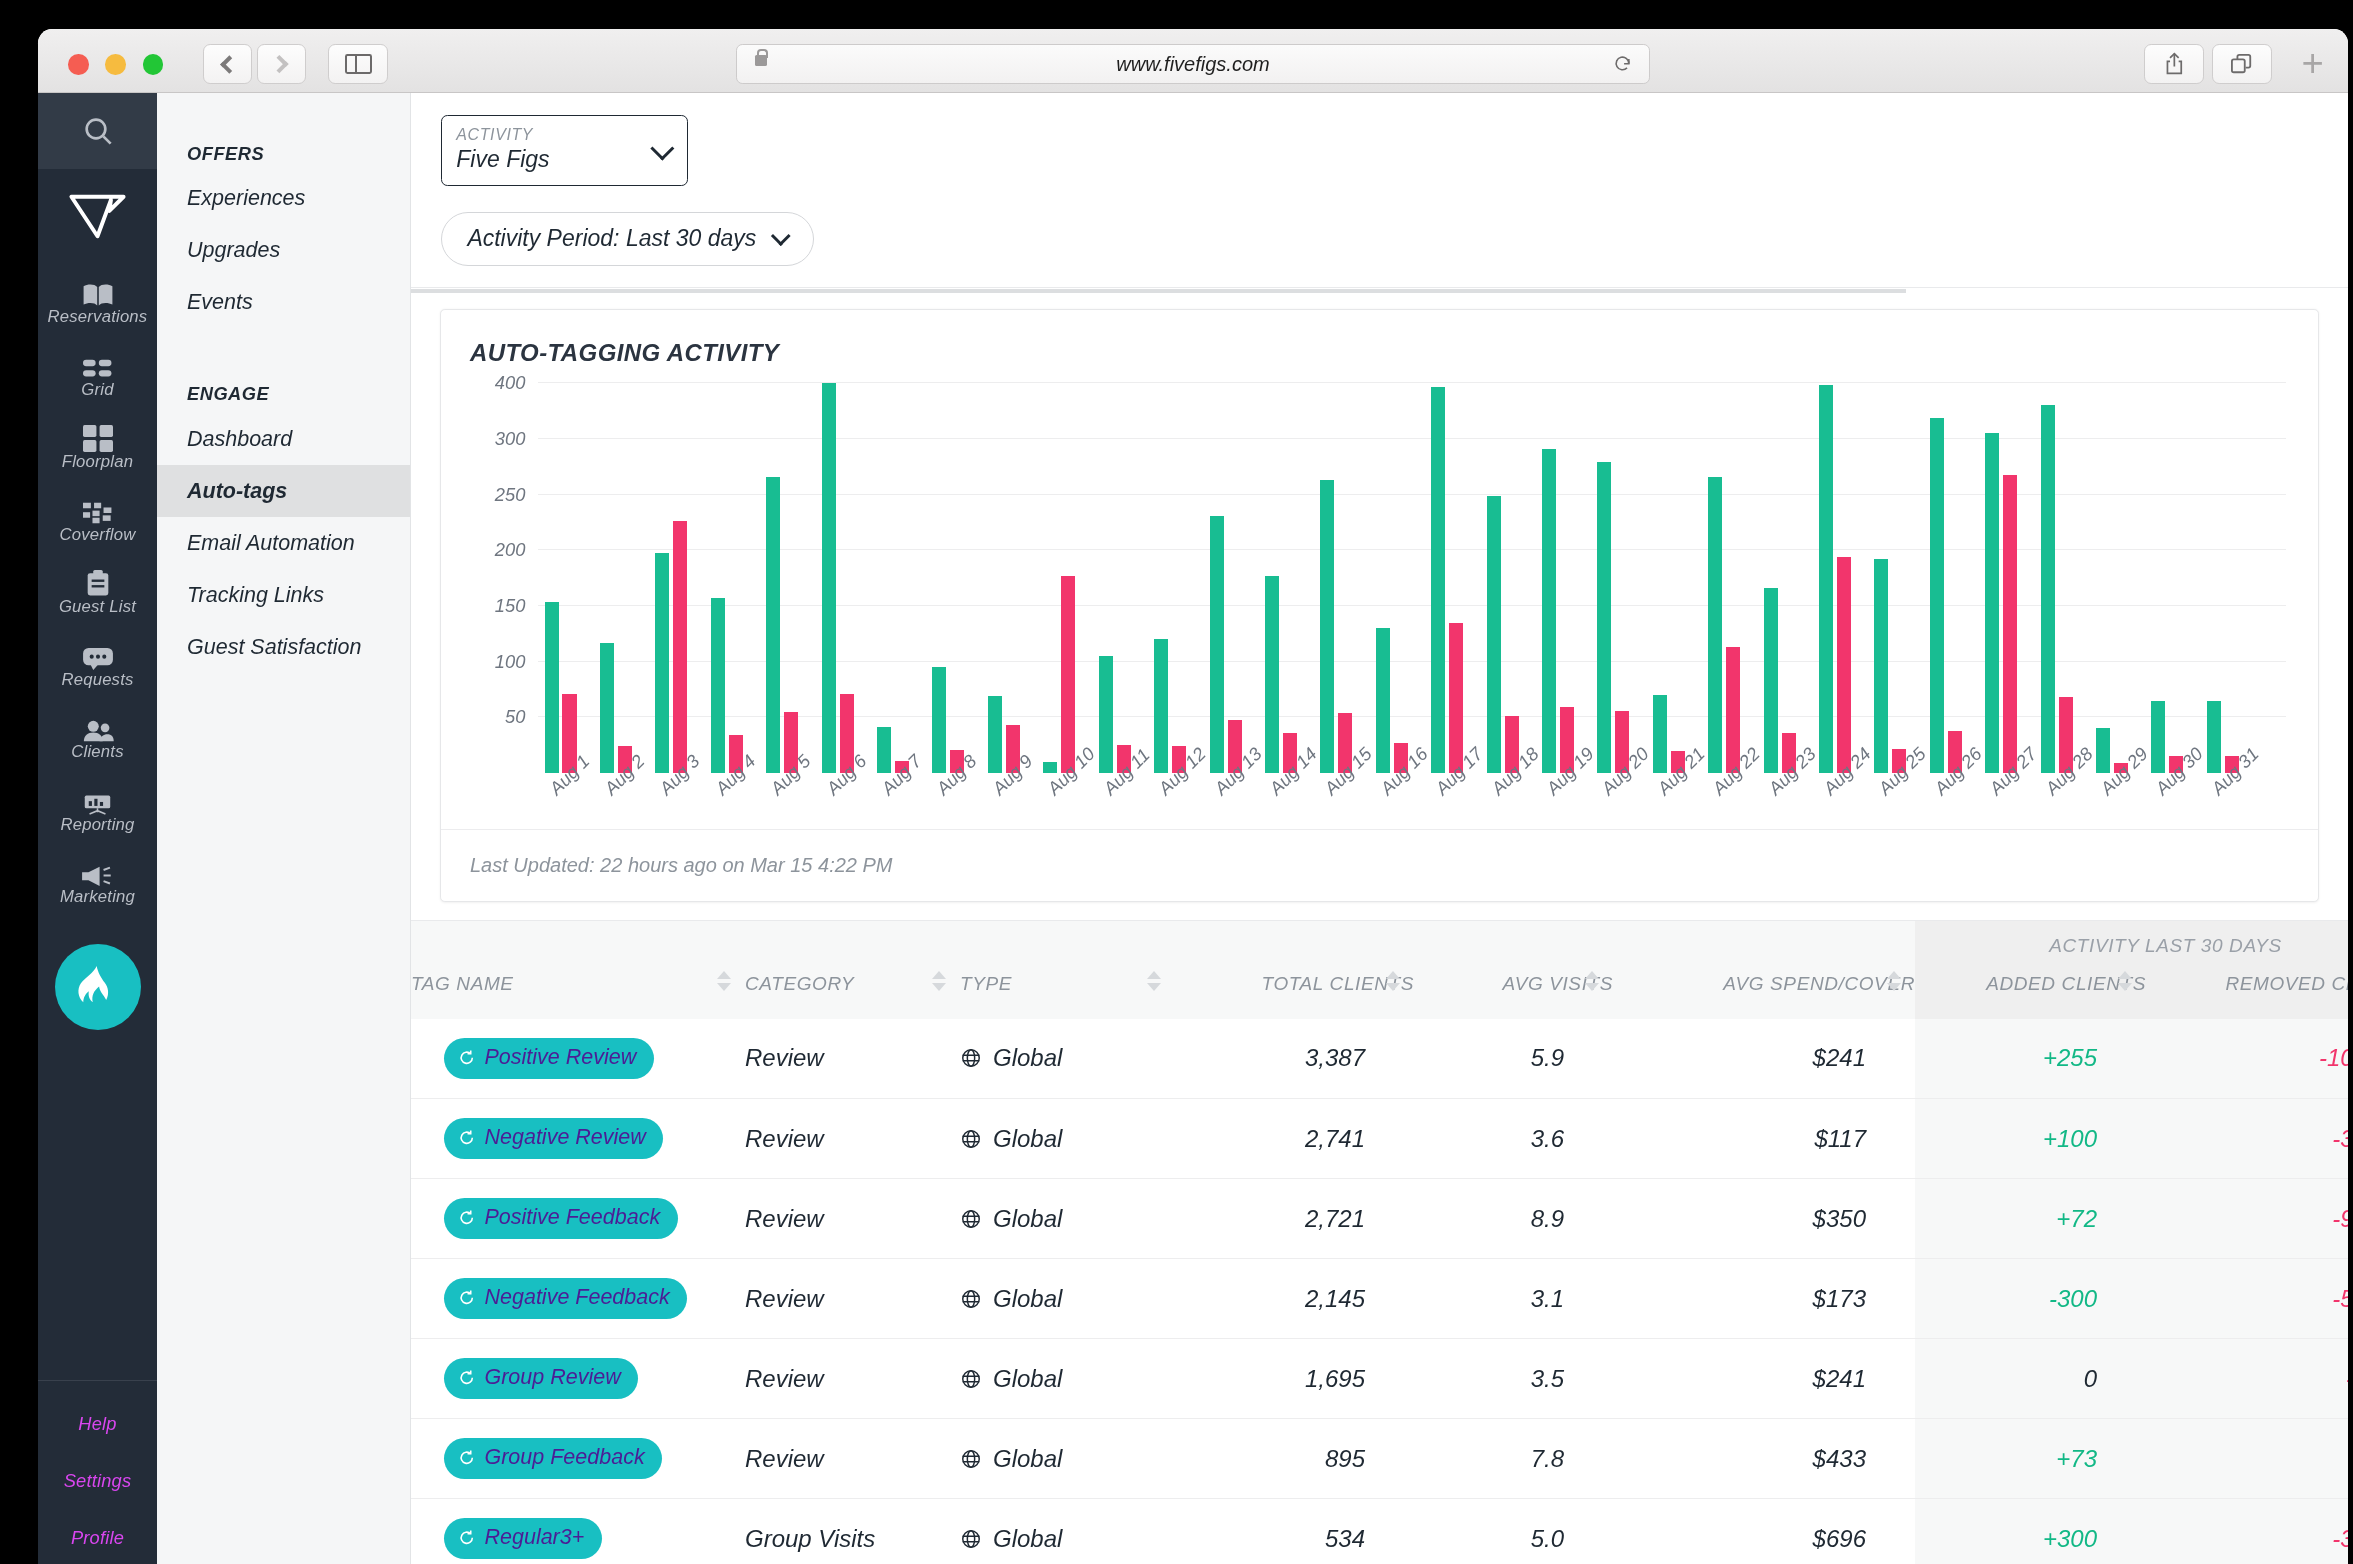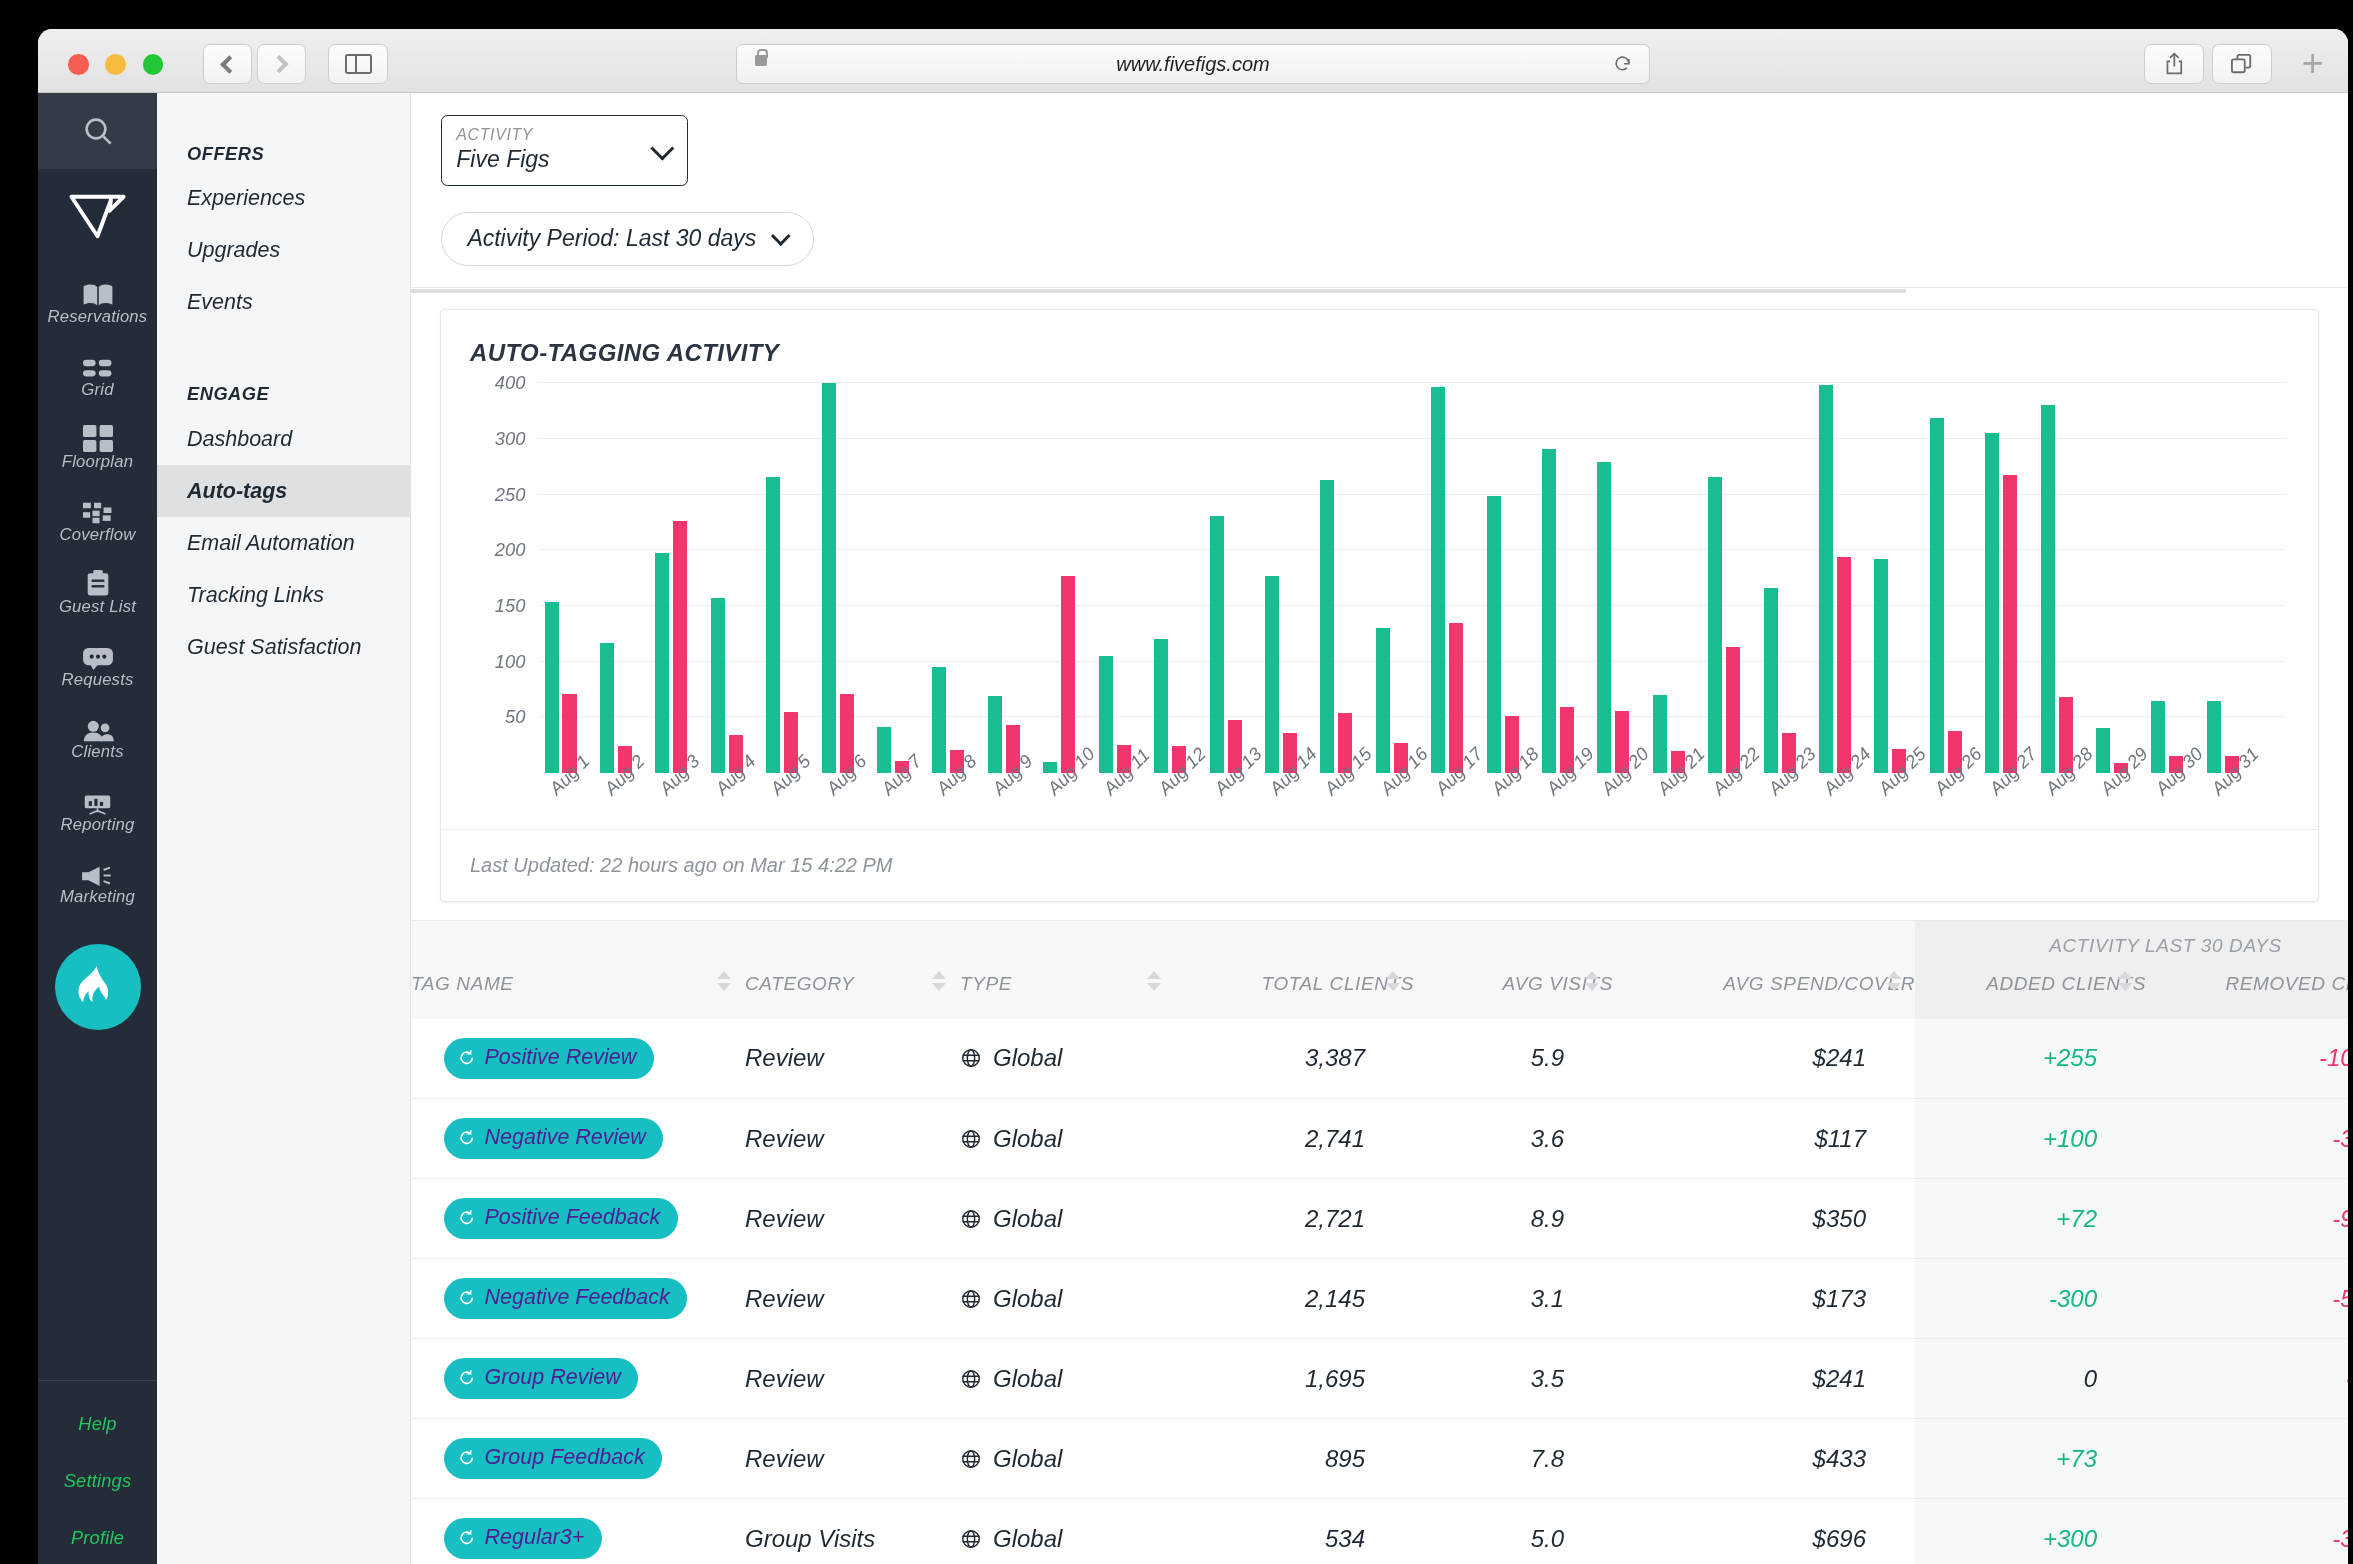--- a/index.html
+++ b/index.html
@@ -75,21 +75,21 @@
   #rail { width: 119px; background: #232c38; position: relative; flex: 0 0 119px; }
   #searchbox { height: 76px; background: #323b47; display:flex; align-items:center; justify-content:center; }
   #searchbox svg { width: 32px; height: 32px; }
   #logo { height: 95px; display:flex; align-items:center; justify-content:center; }
   .railitem { padding: 11px 0 9.5px; text-align:center; cursor:pointer; }
   .railitem .ico { height: 32px; display:flex; align-items:flex-end; justify-content:center; }
   .railitem .lbl { font-size: 16.7px; color: #b9bec6; margin-top: 6.4px; letter-spacing:0.2px; }
   #flamewrap { display:flex; justify-content:center; margin-top: 27px; }
   #flame { width: 86px; height: 86px; border-radius: 50%; background:#18bfc2; display:flex; align-items:center; justify-content:center; }
   #railbottom { position:absolute; left:0; right:0; bottom: 0; border-top: 0.8px solid #39414d; padding-top: 14.3px; }
-  #railbottom .railitem .lbl { font-size: 18.3px; color:#22c55e; margin:4px; }
+  #railbottom .railitem .lbl { font-size: 18.3px; color:#d946ef; margin:4px; }
   #railbottom .railitem { padding: 17.5px 0; }
 
   
   #subnav { width: 254px; flex: 0 0 254px; background: #f5f6f7; border-right: 0.8px solid #e2e4e6; padding-top: 32px; }
   .navhead { font-size: 18.3px; font-weight: bold; color:#1f2933; letter-spacing:0.5px; padding: 17.5px 30px 8px; }
   .navitem { font-size: 21.5px; color:#1f2933; padding: 13.5px 30px; cursor:pointer; }
   .navitem.active { background:#dfe0e1; font-weight: bold; }
   .navgap { height: 37px; }
 
   

